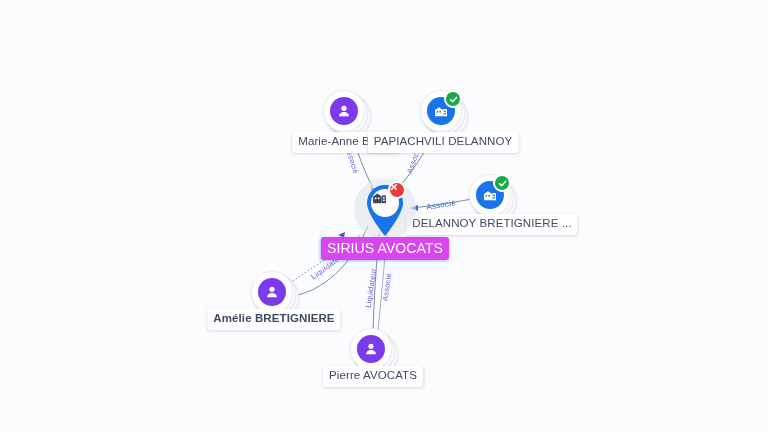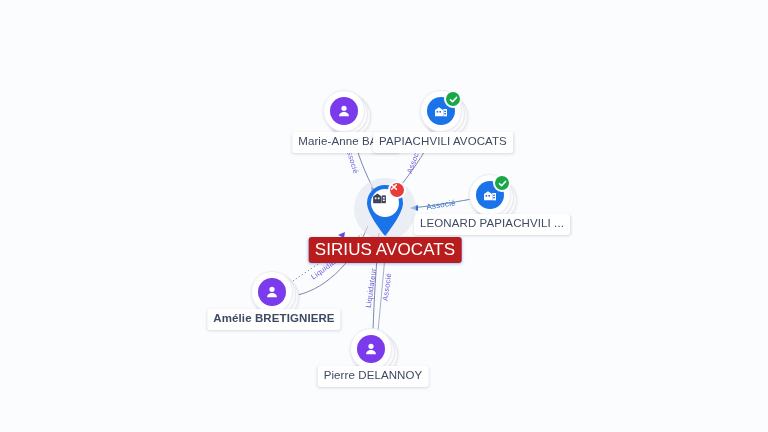--- a/index.html
+++ b/index.html
@@ -61,24 +61,24 @@
     font-size:11.5px;
     line-height:1;
     padding:4px 6px 5px 6px;
     border-radius:3px;
     background:#ffffff;
     color:#3e4a63;
     box-shadow:0 1px 3px rgba(40,50,90,.17);
     letter-spacing:.1px;
   }
   .nlabel.selected{
-    background:#b91c1c;
+    background:#d946ef;
     color:#ffffff;
     box-shadow:0 1px 3px rgba(26,115,232,.45);
-    font-size:17px;
+    font-size:14px;
     z-index:40;
   }
 
   
   .pinwrap{position:absolute;transform:translate(-50%,-50%);z-index:30;}
   .halo{
     position:absolute;left:50%;top:50%;
     width:62px;height:62px;margin:-31px 0 0 -31px;
     border-radius:50%;
     background:rgba(225,229,238,.62);
@@ -176,21 +176,21 @@
           </svg>
         </div>
         <div class="badge ok">
           <svg width="9" height="9" viewBox="0 0 24 24" fill="none" stroke="#fff" stroke-width="4.2" stroke-linecap="round" stroke-linejoin="round">
               <polyline points="4,12.5 9.5,18 20,6.5"></polyline>
             </svg>
         </div>
       </div>
     </div>
   </div>
-  <div class="nlabel" style="left:443px;top:132px;">PAPIACHVILI AVOCATS</div>
+  <div class="nlabel" style="left:443px;top:132px;">PAPIACHVILI DELANNOY</div>
 
   <div class="node" style="left:492px;top:197px;">
     <div class="stack">
       <div class="card c3"></div>
       <div class="card c2"></div>
       <div class="glyphwrap">
         <div class="disc company">
           <svg width="16" height="16" viewBox="0 0 24 24" fill="#fff">
             <path d="M3 20V10.5l6-4.2 6 4.2V20z"></path>
             <rect x="15.4" y="9" width="5.6" height="11"></rect>
@@ -201,21 +201,21 @@
           </svg>
         </div>
         <div class="badge ok">
           <svg width="9" height="9" viewBox="0 0 24 24" fill="none" stroke="#fff" stroke-width="4.2" stroke-linecap="round" stroke-linejoin="round">
               <polyline points="4,12.5 9.5,18 20,6.5"></polyline>
             </svg>
         </div>
       </div>
     </div>
   </div>
-  <div class="nlabel" style="left:492px;top:214px;">LEONARD PAPIACHVILI ...</div>
+  <div class="nlabel" style="left:492px;top:214px;">DELANNOY BRETIGNIERE ...</div>
 
   <div class="node" style="left:274px;top:294px;">
     <div class="stack">
       <div class="card c3"></div>
       <div class="card c2"></div>
       <div class="glyphwrap">
         <div class="disc person">
           <svg width="16" height="16" viewBox="0 0 24 24" fill="#fff">
             <circle cx="12" cy="8" r="3.9"></circle>
             <path d="M4.6 20c0-4.1 3.3-6.6 7.4-6.6s7.4 2.5 7.4 6.6z"></path>
@@ -233,21 +233,21 @@
       <div class="glyphwrap">
         <div class="disc person">
           <svg width="16" height="16" viewBox="0 0 24 24" fill="#fff">
             <circle cx="12" cy="8" r="3.9"></circle>
             <path d="M4.6 20c0-4.1 3.3-6.6 7.4-6.6s7.4 2.5 7.4 6.6z"></path>
           </svg>
         </div>
       </div>
     </div>
   </div>
-  <div class="nlabel" style="left:373px;top:366px;">Pierre DELANNOY</div>
+  <div class="nlabel" style="left:373px;top:366px;">Pierre AVOCATS</div>
 
   <div class="pinwrap" style="left:385px;top:209px;">
     <div class="halo"></div>
     <div class="pin">
       <svg width="46" height="56" viewBox="0 0 46 56">
         <path d="M23 55 C23 55 5 33.5 5 22 A18 18 0 1 1 41 22 C41 33.5 23 55 23 55 Z" fill="#1a73e8"></path>
         <circle cx="23" cy="22" r="13.2" fill="#ffffff"></circle>
       </svg>
       <div class="inner">
         <svg width="17" height="17" viewBox="0 0 24 24" fill="#3c4257">

